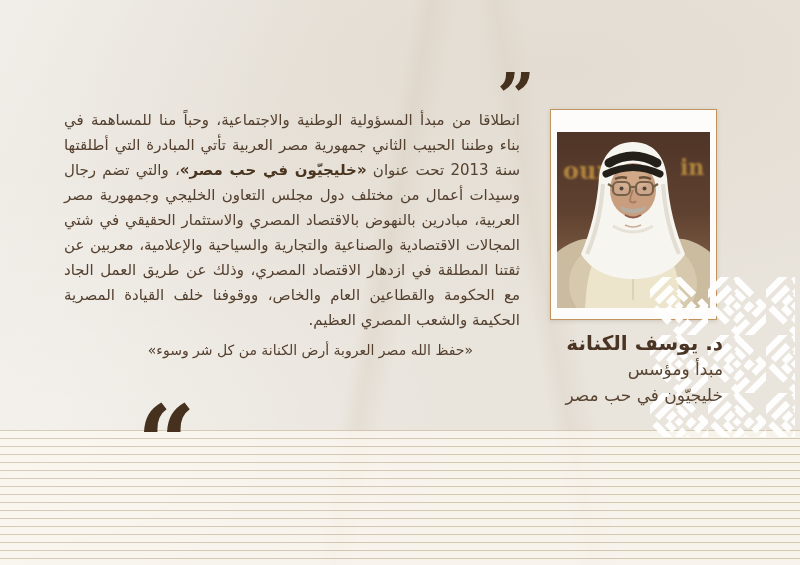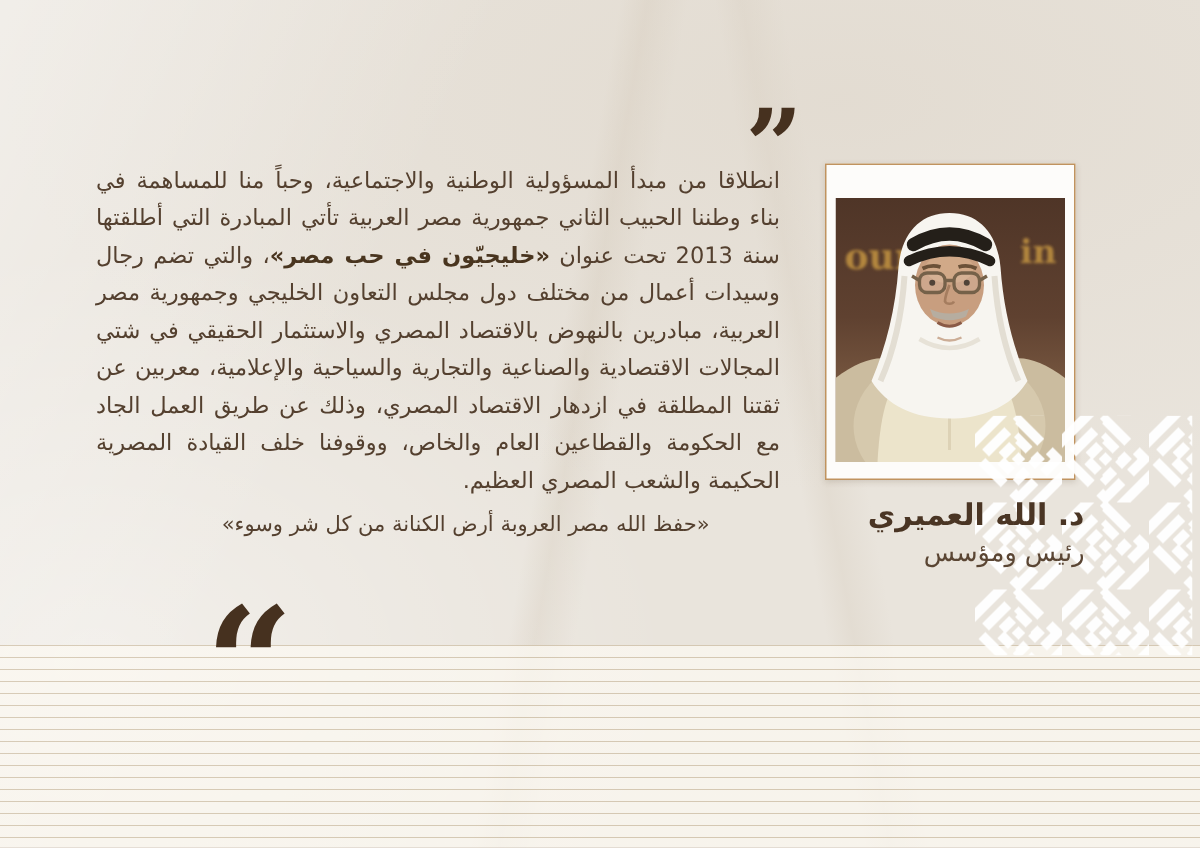--- a/index.html
+++ b/index.html
@@ -132,17 +132,18 @@
   <div class="quote-mark quote-open">”</div>
 
   <div class="body-text" dir="rtl">
     <p class="p1"><span>انطلاقا من مبدأ المسؤولية الوطنية والاجتماعية، وحباً منا للمساهمة في بناء وطننا الحبيب الثاني جمهورية مصر العربية تأتي المبادرة التي أطلقتها سنة 2013 تحت عنوان </span><span class="hl">«خليجيّون في حب مصر»</span><span>، والتي تضم رجال وسيدات أعمال من مختلف دول مجلس التعاون الخليجي وجمهورية مصر العربية، مبادرين بالنهوض بالاقتصاد المصري والاستثمار الحقيقي في شتي المجالات الاقتصادية والصناعية والتجارية والسياحية والإعلامية، معربين عن ثقتنا المطلقة في ازدهار الاقتصاد المصري، وذلك عن طريق العمل الجاد مع الحكومة والقطاعين العام والخاص، ووقوفنا خلف القيادة المصرية الحكيمة والشعب المصري العظيم.</span></p>
     <p class="closing-line">«حفظ الله مصر العروبة أرض الكنانة من كل شر وسوء»</p>
   </div>
 
   <div class="quote-mark quote-close">“</div>
 
   <div class="person-block" dir="rtl">
-    <div class="person-name">د. الله العميري</div>
-    <div class="person-title">رئيس ومؤسس</div>
+    <div class="person-name">د. يوسف الكنانة</div>
+    <div class="person-title">مبدأ ومؤسس</div>
+    <div class="person-org">خليجيّون في حب مصر</div>
   </div>
 
 </div>
 
 </body></html>

